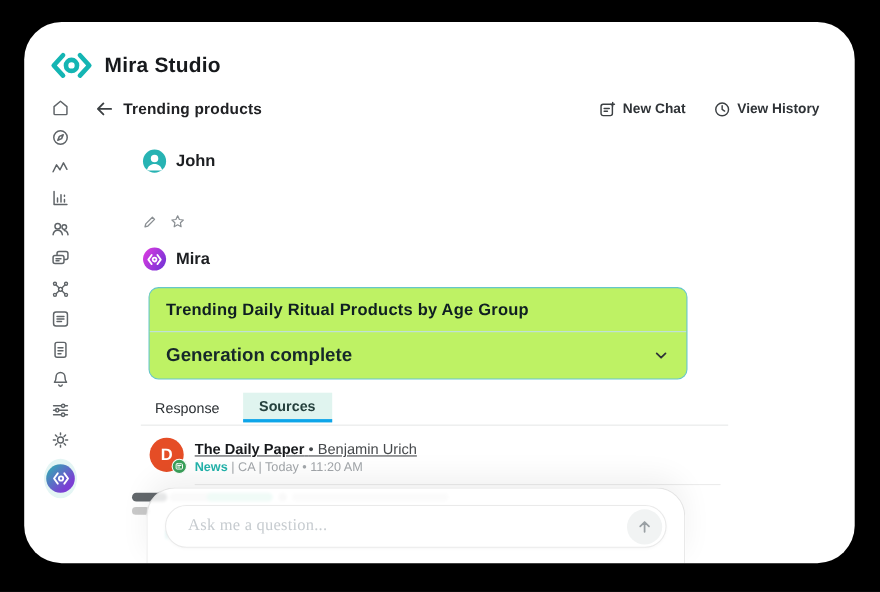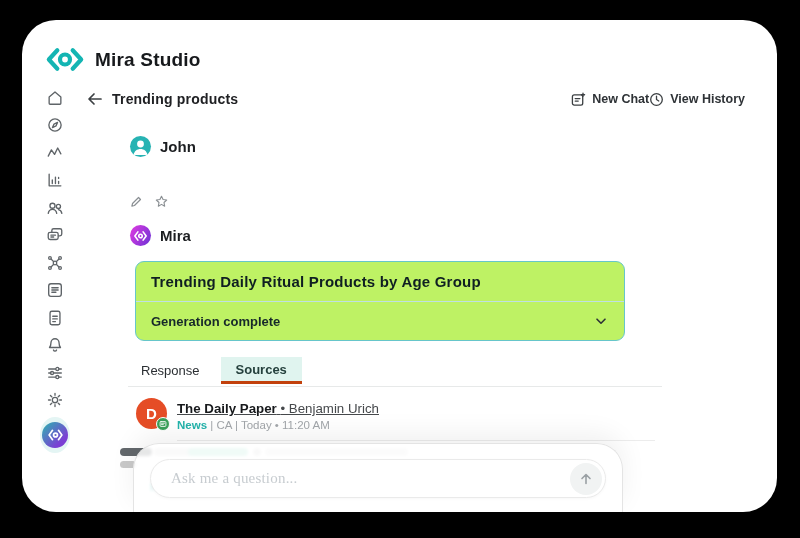--- a/index.html
+++ b/index.html
@@ -14,44 +14,44 @@
   
   .sidebar { position:absolute; left:18px; top:64px; width:30px; display:flex; flex-direction:column; align-items:center; }
   .side-item { height:27.5px; display:flex; align-items:center; justify-content:center; width:30px; cursor:pointer; }
   .side-item svg { display:block; }
   .side-badge-wrap { margin-top:2px; width:36px; height:36px; border-radius:50%; background:#e4f5f4; display:flex; align-items:center; justify-content:center; }
   .side-badge { width:26px; height:26px; border-radius:50%; background:linear-gradient(135deg,#2bb5b0 0%,#7b3fd4 75%); display:flex; align-items:center; justify-content:center; }
   
   .header { position:absolute; left:62px; right:32px; top:66px; height:26px; display:flex; align-items:center; }
   .back-btn { width:22px; height:22px; display:flex; align-items:center; justify-content:center; cursor:pointer; }
   .page-title { margin-left:6px; font-size:14px; font-weight:700; color:#202124; letter-spacing:.2px; }
-  .header-actions { margin-left:auto; display:flex; align-items:flex-end; }
+  .header-actions { margin-left:auto; display:flex; align-items:flex-end; gap:26px; }
   .header-action { display:flex; align-items:center; gap:6px; font-size:12.5px; font-weight:700; color:#2f3337; cursor:pointer; }
   
   .user-row { position:absolute; left:108px; top:116px; display:flex; align-items:center; gap:9px; }
   .avatar-user { width:21px; height:21px; border-radius:50%; background:#27b3b3; overflow:hidden; display:flex; align-items:flex-end; justify-content:center; }
   .user-name { font-size:15px; font-weight:700; color:#1c1e21; }
   .user-message { position:absolute; left:106px; top:146px; width:610px; font-size:14.3px; color:#3c4043; letter-spacing:.15px; }
   .msg-actions { position:absolute; left:108px; top:175px; display:flex; gap:12px; align-items:center; }
   .msg-actions span { cursor:pointer; display:flex; }
   .assistant-row { position:absolute; left:108px; top:205px; display:flex; align-items:center; gap:9px; }
   .avatar-mira { width:21px; height:21px; border-radius:50%; background:linear-gradient(120deg,#d63ae0 10%,#7633d6 90%); display:flex; align-items:center; justify-content:center; }
   .assistant-name { font-size:15px; font-weight:700; color:#1c1e21; }
   
   .result-card { position:absolute; left:113px; top:241px; width:490px; background:#bef264; border:1.5px solid #66c6ca; border-radius:9px; overflow:hidden; }
   .card-title-row { padding:11px 15px 10px; }
   .card-title { font-size:15px; font-weight:700; color:#0f1f22; letter-spacing:.2px; }
   .card-divider { height:1px; background:#bfe0e4; }
   .card-status-row { padding:11px 15px; display:flex; align-items:center; cursor:pointer; }
-  .card-status { font-size:13px; font-weight:700; color:#16282a; }
+  .card-status { font-size:17px; font-weight:700; color:#16282a; }
   .card-status-row .chev { margin-left:auto; display:flex; }
   
   .tabs { position:absolute; left:106px; top:337px; height:27px; display:flex; align-items:center; z-index:2; }
   .tab { height:27px; display:flex; align-items:center; padding:0 13px; font-size:13px; color:#2b2f33; cursor:pointer; }
-  .tab.active { background:#e0f4ef; border-bottom:3px solid #c2410c; font-weight:700; color:#25403d; margin-left:8px; padding:0 15px; }
+  .tab.active { background:#e0f4ef; border-bottom:3px solid #0ea5e9; font-weight:700; color:#25403d; margin-left:8px; padding:0 15px; }
   .tabs-divider { position:absolute; left:106px; top:366px; width:534px; height:1px; background:#e7e9e9; }
   
   .source-row { position:absolute; left:114px; top:378px; display:flex; gap:10px; }
   .source-avatar { position:relative; width:31px; height:31px; border-radius:50%; background:#e54d26; color:#fff; font-weight:700; font-size:15px; display:flex; align-items:center; justify-content:center; flex:0 0 auto; }
   .source-badge { position:absolute; right:-3px; bottom:-2px; width:14px; height:14px; border-radius:50%; background:#3aa05a; border:1.5px solid #fff; display:flex; align-items:center; justify-content:center; }
   .source-text { padding-top:3px; }
   .source-title { font-size:13.3px; color:#46494c;text-decoration:underline; }
   .source-title b { color:#17191c; font-weight:700; }
   .source-meta { margin-top:3px; font-size:11.5px; color:#a2a6aa; }
   .source-meta .tag { color:#23b3ab; font-weight:700; }

